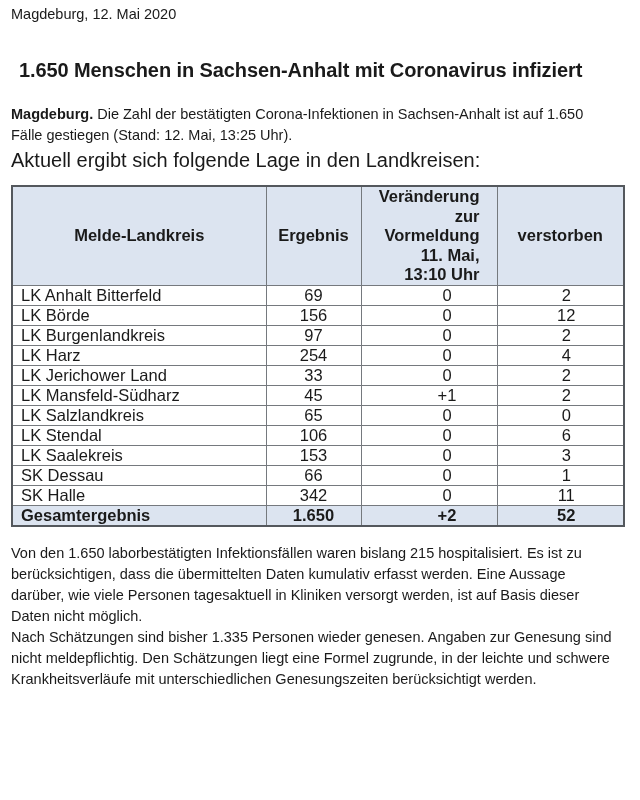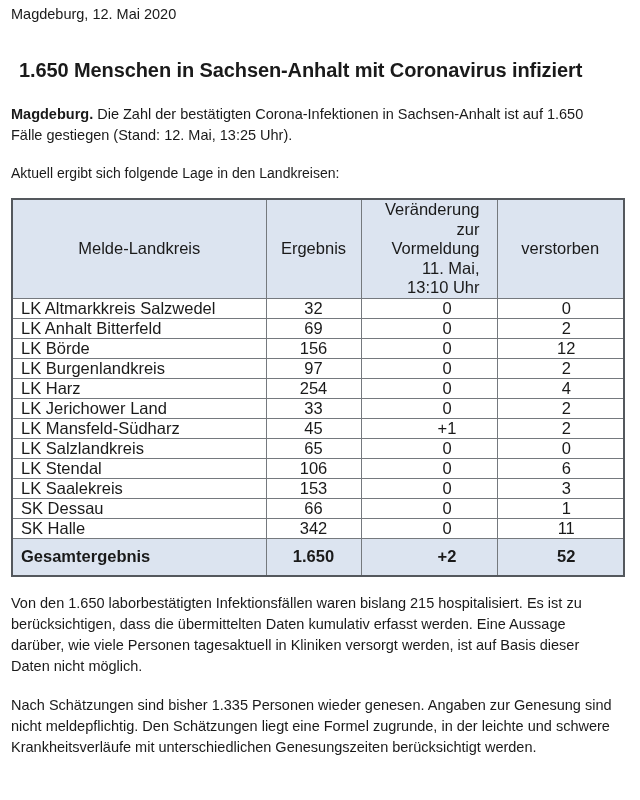--- a/index.html
+++ b/index.html
@@ -16,61 +16,61 @@
 
   .title {
     font-size: 20px; line-height: 23px; font-weight: bold;
     letter-spacing: -0.1px;
     margin: 37px 0 0 8px;
   }
 
   .intro { font-size: 14.5px; line-height: 21px; margin: 22px 0 0 0; }
   .intro .blk { display: block; }
 
-  .lead { font-size: 14px; line-height: 21px; margin: 17px 0 0 0; }
+  .lead { font-size: 20px; line-height: 21px; margin: 4px 0 0 0; }
 
   table.corona {
     border-collapse: collapse;
     table-layout: fixed;
     width: 612px;
     margin-top: 14px;
     border: 2px solid #54585d;
   }
   .corona th, .corona td { border: 1.5px solid #75797e; overflow: hidden; }
 
   .corona thead tr { height: 97px; }
   .corona th {
     background: #dce4f0;
-    font-size: 16.5px; font-weight: normal; line-height: 19.5px;
+    font-size: 16.5px; font-weight: bold; line-height: 19.5px;
     vertical-align: middle; text-align: center; padding: 0;
   }
   .corona th.h2 {
     text-align: right; padding-right: 17px;
     white-space: pre-line;
   }
 
   .corona tbody tr { height: 19.5px; }
   .corona tbody td, .corona tfoot td {
     font-size: 16.5px; line-height: 19px;
     vertical-align: middle; padding: 0;
   }
   .corona .c0 { text-align: left; padding-left: 8px; }
   .corona .c1 { text-align: center; }
   .corona .c2 { text-align: center; padding-left: 36px; }
   .corona .c3 { text-align: center; padding-left: 12px; }
 
-  .corona tfoot tr { height: 38px; }
+  .corona tfoot tr { height: 21px; }
   .corona tfoot td { background: #dce4f0; font-weight: bold; }
 
   .foot {
     font-size: 14.5px; line-height: 21px;
     margin: 16px 0 0 0;
     white-space: pre-line;
   }
-  .foot + .foot { margin-top: 18px; }
+  .foot + .foot { margin-top: 0; }
 </style>
 </head>
 <body>
 
 <div class="page">
 
   <div class="date-line">Magdeburg, 12. Mai 2020</div>
 
   <h1 class="title">1.650 Menschen in Sachsen-Anhalt mit Coronavirus infiziert</h1>
 
@@ -91,26 +91,20 @@
         <th class="h1">Ergebnis</th>
         <th class="h2">Veränderung
 zur
 Vormeldung
 11. Mai,
 13:10 Uhr</th>
         <th class="h3">verstorben</th>
       </tr>
     </thead>
     <tbody>
-        <tr>
-          <td class="c0">LK Altmarkkreis Salzwedel</td>
-          <td class="c1">32</td>
-          <td class="c2">0</td>
-          <td class="c3">0</td>
-        </tr>
         <tr>
           <td class="c0">LK Anhalt Bitterfeld</td>
           <td class="c1">69</td>
           <td class="c2">0</td>
           <td class="c3">2</td>
         </tr>
         <tr>
           <td class="c0">LK Börde</td>
           <td class="c1">156</td>
           <td class="c2">0</td>

